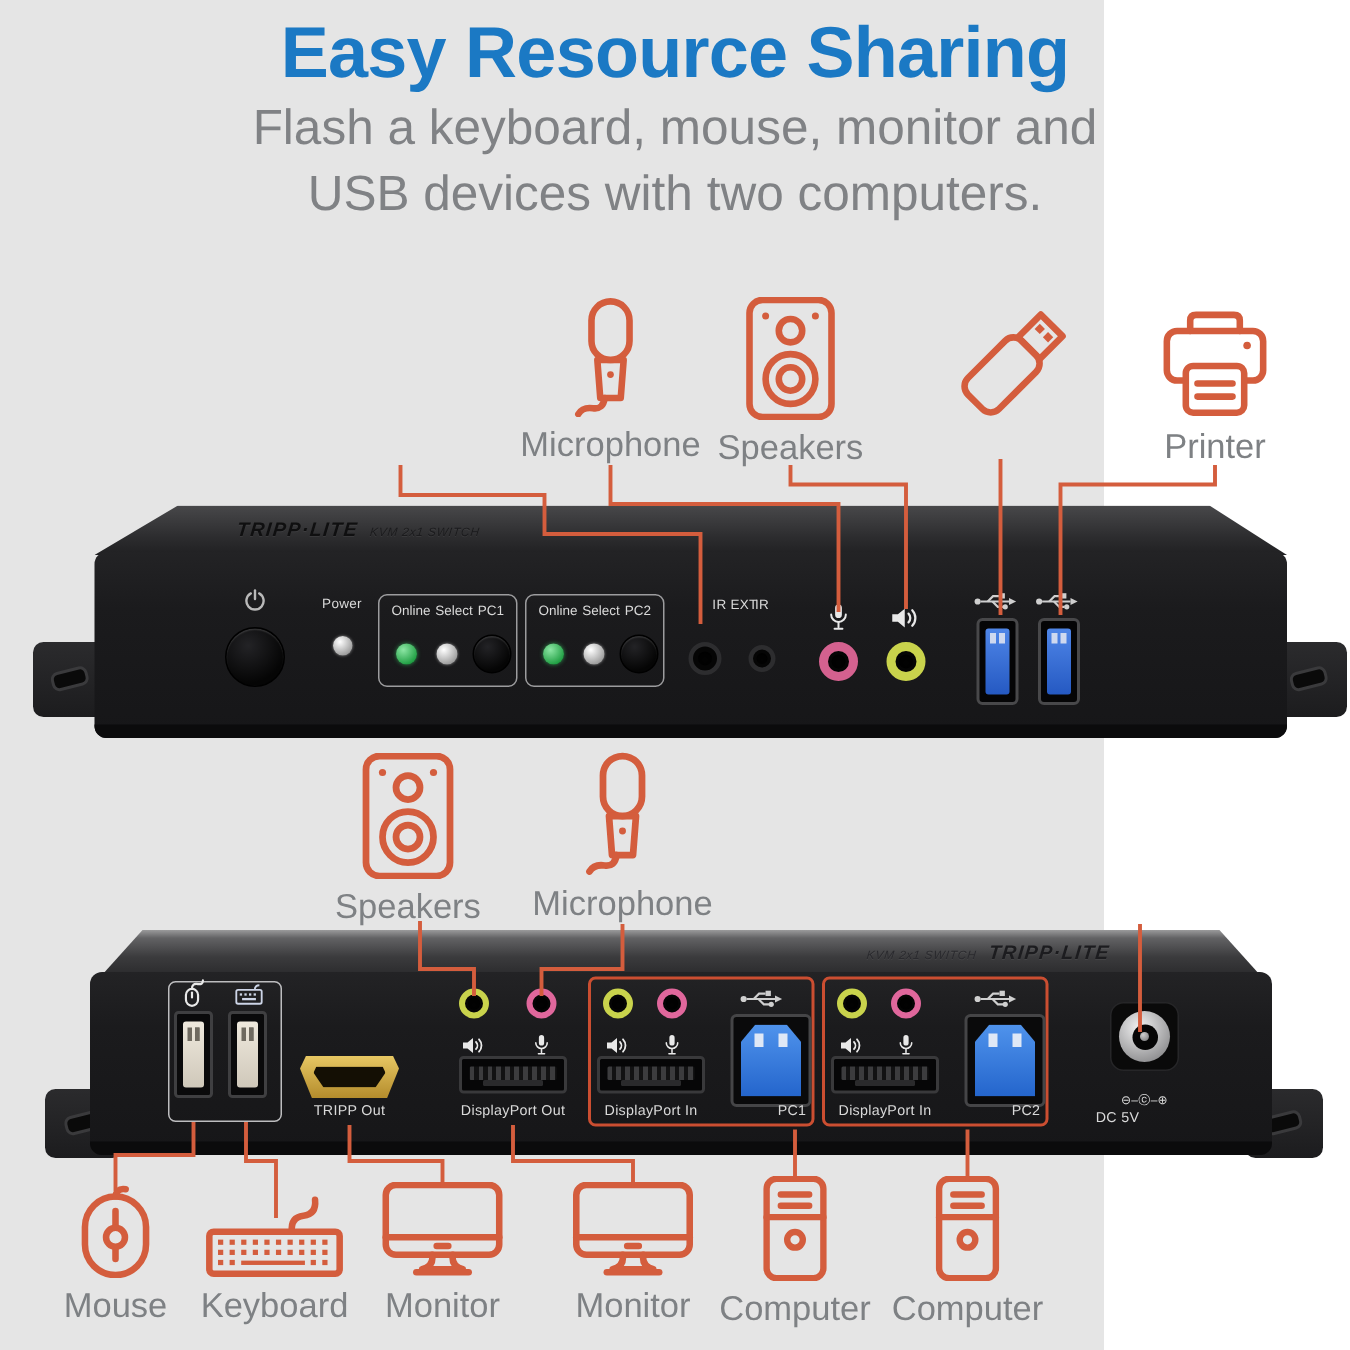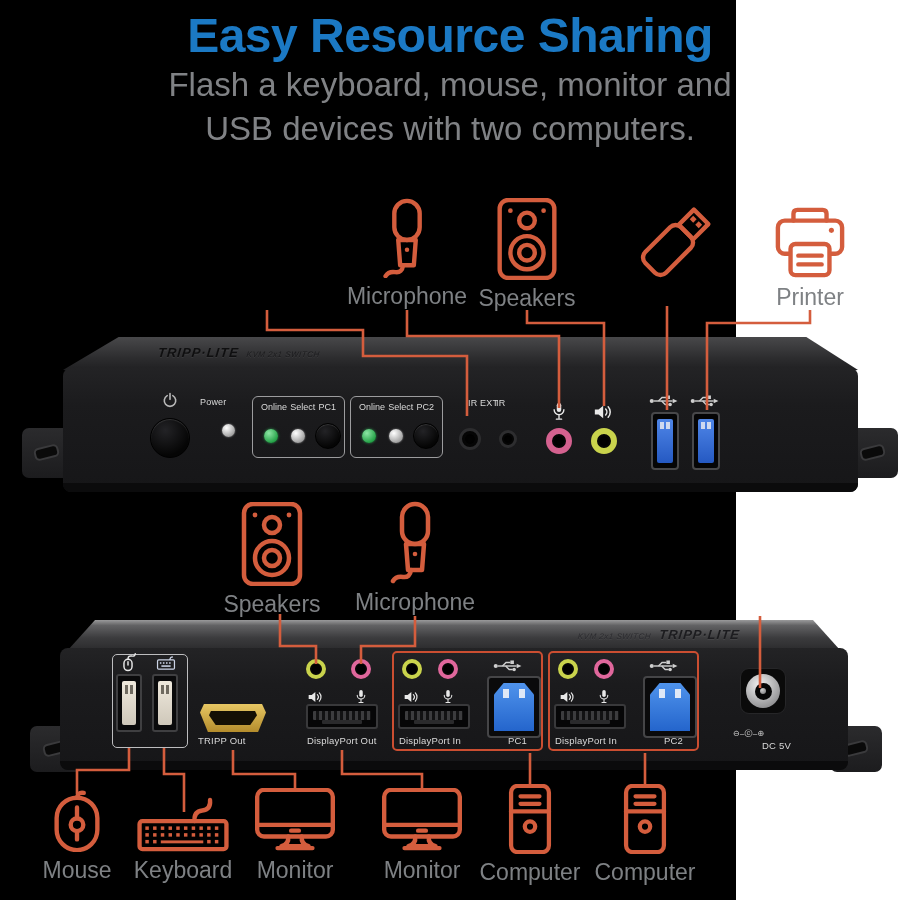--- a/index.html
+++ b/index.html
@@ -5,21 +5,21 @@
   :root{
     --accent-orange:#d45d3d;
     --title-blue:#1b79c4;
     --label-gray:#7e8184;
     --box-red:#cb4e31;
   }
   *{box-sizing:border-box;margin:0;padding:0}
   html,body{width:900px;height:900px;background:#ffffff;overflow:hidden;
     font-family:"Liberation Sans",sans-serif;}
   .abs{position:absolute}
-  #canvas{position:relative;width:736px;height:900px;background:#000000}
+  #canvas{position:relative;width:736px;height:900px;background:#e5e5e5}
 
   
   .title{position:absolute;left:0;top:8px;width:900px;text-align:center;
     font-size:48px;font-weight:700;letter-spacing:-.5px;color:var(--title-blue,#1b79c4)}
   .subtitle{position:absolute;left:0;width:900px;text-align:center;
     font-size:33px;font-weight:400;color:#808285}
   .sub1{top:66px}.sub2{top:110px}
 
   
   .stack{position:absolute;display:flex;flex-direction:column;align-items:center}
@@ -43,21 +43,21 @@
   .ear{position:absolute;background:linear-gradient(180deg,#2b2b2d,#1c1c1e);
     border-radius:7px;z-index:1}
   .ear .slot{position:absolute;left:50%;top:50%;width:25px;height:13px;margin:-7px 0 0 -13px;
     background:#0a0a0a;border:2px solid #3a3a3c;border-radius:5px;transform:rotate(-14deg)}
   .brand{position:absolute;font-style:italic;font-weight:700;font-size:13px;
     letter-spacing:1px;color:#0f0f10;text-shadow:0 1px 0 rgba(255,255,255,.06);white-space:nowrap;
     transform:skewX(-6deg)}
   .brand small{font-size:8px;font-weight:400;letter-spacing:.5px;margin-left:8px;color:#1b1b1d}
 
   .devlabel{position:absolute;color:#d9d9d9;font-size:9px;letter-spacing:.2px;
-    white-space:nowrap}
+    text-align:center;white-space:nowrap}
   .devlabel.big{font-size:9.5px}
 
   
   .pushbtn{position:absolute;border-radius:50%;
     background:radial-gradient(circle at 38% 30%,#232326,#050505 70%);
     border:1px solid #000;box-shadow:inset 0 1px 1px rgba(255,255,255,.14)}
   .led{position:absolute;border-radius:50%}
   .led.white{background:radial-gradient(circle at 35% 30%,#ffffff,#9c9c9c 75%);
     box-shadow:0 0 2px rgba(255,255,255,.5)}
   .led.green{background:radial-gradient(circle at 35% 30%,#8ce6a4,#1f9e42 75%);
@@ -454,21 +454,21 @@
           </div>
       </div>
       <div class="devlabel big" style="left:604px;top:87px;width:40px">PC2</div>
 
       <div class="dc" style="left:680px;top:20px;width:46px;height:46px">
         <div class="ring"></div>
           <div class="hole"></div>
           <div class="pin"></div>
       </div>
       <div class="devlabel" style="left:673px;top:80px;width:60px;font-size:8px">⊖–ⓒ–⊕</div>
-      <div class="devlabel big" style="left:702px;top:92px;width:60px">DC 5V</div>
+      <div class="devlabel big" style="left:655px;top:92px;width:60px">DC 5V</div>
     </div>
   </div>
 
   <div class="stack" style="left:27px;top:788px;width:100px">
     <svg width="50" height="64" viewBox="0 0 50 66">
       <rect class="ost" x="4" y="10" width="42" height="54" rx="21"></rect>
       <path class="ost" stroke-width="3.5" d="M25,10 q1,-6 7,-5"></path>
       <path class="ost" stroke-width="4" d="M25,20 V30 M25,45 V53"></path>
       <circle class="ost" stroke-width="4" cx="25" cy="38" r="6.5"></circle>
     </svg>

